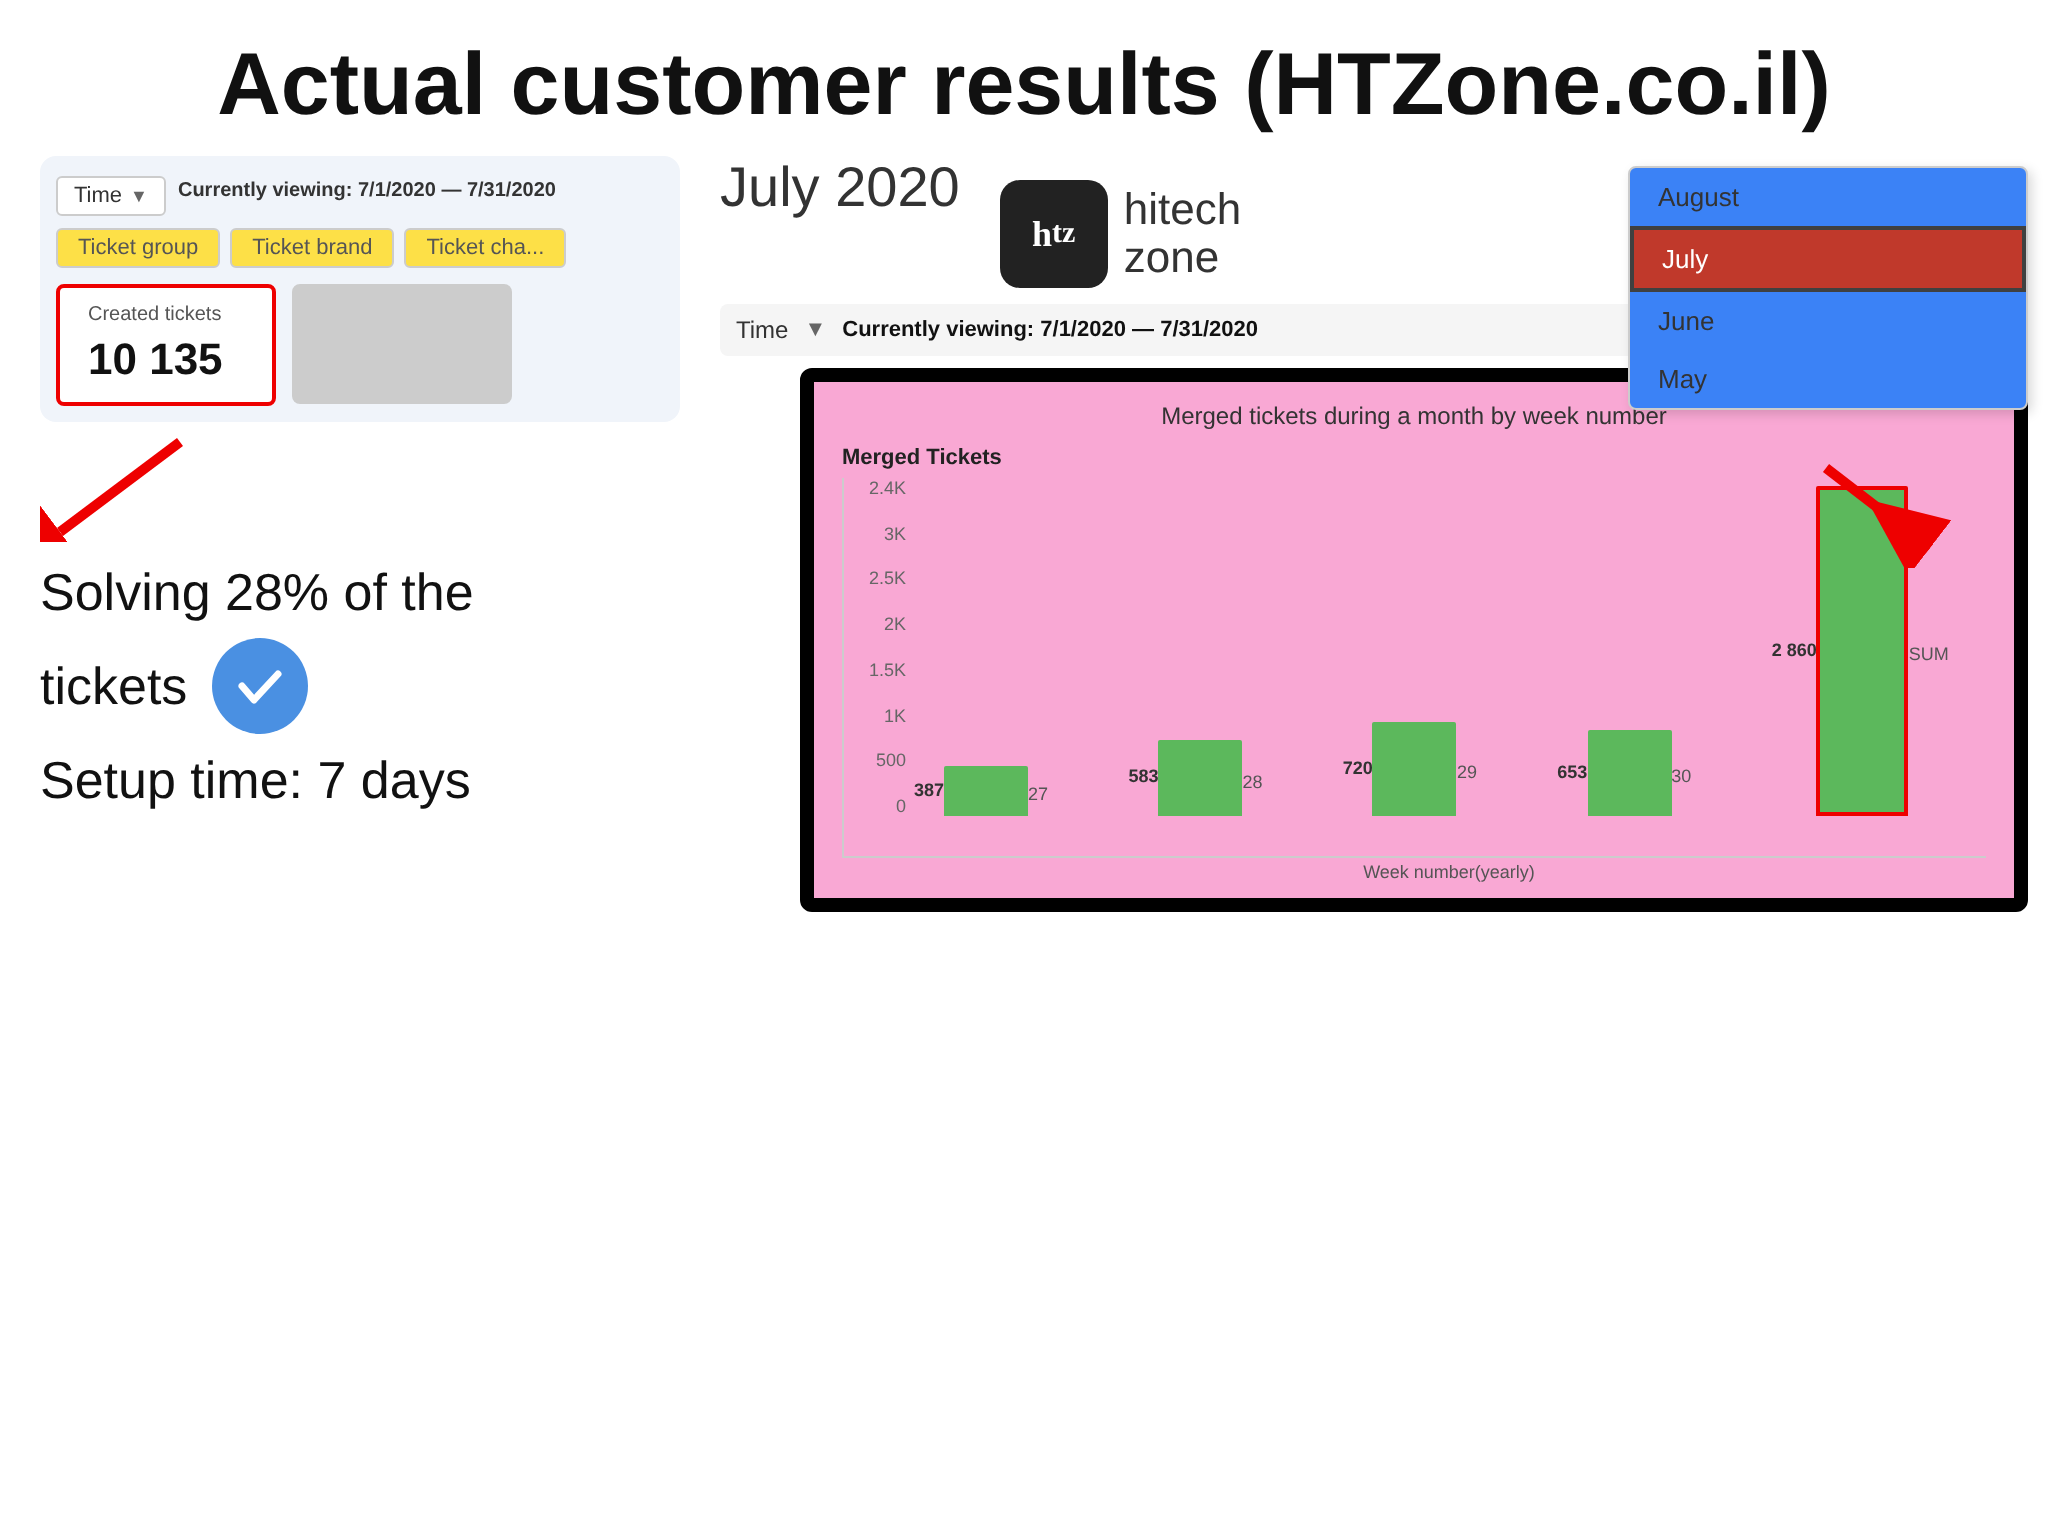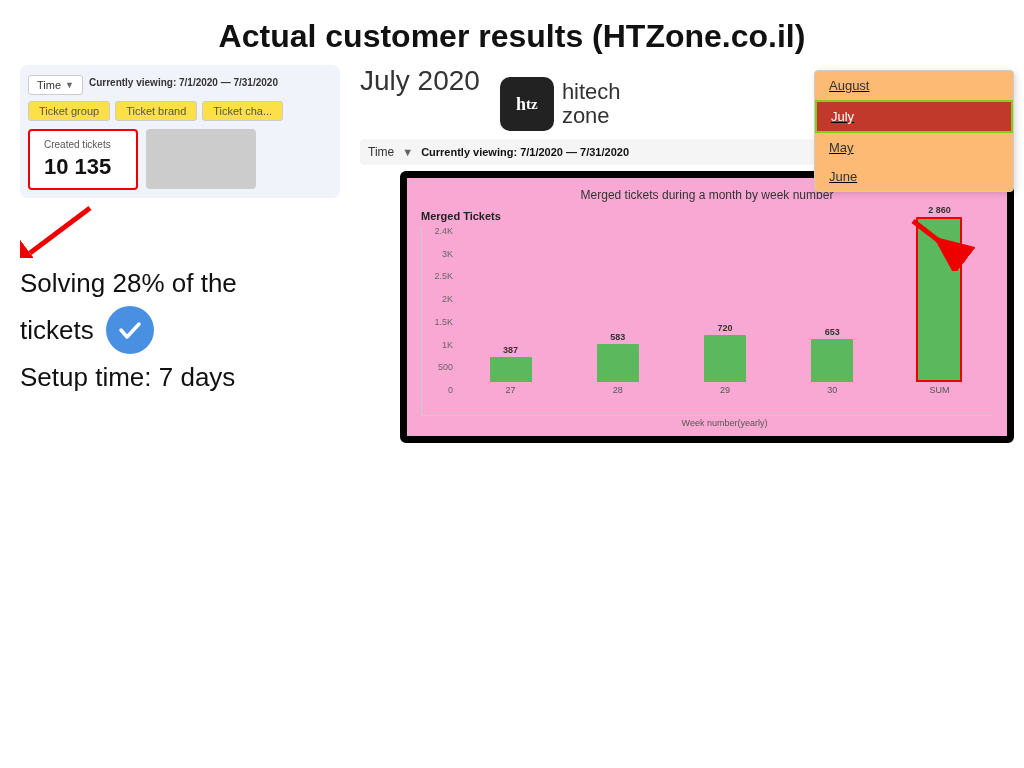--- a/index.html
+++ b/index.html
@@ -7,21 +7,21 @@
       font-family: Arial, sans-serif;
       background: #fff;
       width: 1024px;
       height: 768px;
       overflow: hidden;
       position: relative;
     }
 
     .page-title {
       text-align: center;
-      font-size: 32px;
+      font-size: 44px;
       font-weight: 900;
       padding: 18px 0 10px;
       color: #111;
     }
 
     .main-content {
       display: flex;
       flex-direction: row;
       width: 100%;
       padding: 0 10px;
@@ -219,39 +219,38 @@
     .logo-text span {
       display: block;
     }
 
     
     .calendar-dropdown {
       position: absolute;
       right: 0;
       top: 5px;
       width: 200px;
-      background: #fdba74;
+      background: #3b82f6;
       border: 1px solid #ccc;
       border-radius: 4px;
       box-shadow: 2px 2px 6px rgba(0,0,0,0.15);
       z-index: 10;
-      text-decoration: underline;
     }
 
     .cal-item {
       padding: 7px 14px;
       font-size: 13px;
       color: #333;
       cursor: pointer;
     }
 
     .cal-item.selected {
       background: #c0392b;
       color: #fff;
-      border: 2px solid #84cc16;
+      border: 2px solid #404040;
     }
 
     
     .filter-row2 {
       display: flex;
       align-items: center;
       gap: 8px;
       margin-bottom: 6px;
       background: #f5f5f5;
       padding: 6px 8px;
@@ -324,21 +323,20 @@
       padding-right: 4px;
     }
 
     .y-label {
       font-size: 9px;
       color: #666;
     }
 
     .bar-group {
       display: flex;
-      flex-direction: column;
       align-items: center;
       flex: 1;
     }
 
     .bar-value {
       font-size: 9px;
       color: #333;
       margin-bottom: 2px;
       font-weight: bold;
     }
@@ -445,22 +443,22 @@
         </div>
         <div class="logo-text">
           <span>hitech</span>
           <span>zone</span>
         </div>
       </div>
 
       <div class="calendar-dropdown">
         <div class="cal-item">August</div>
         <div class="cal-item selected">July</div>
+        <div class="cal-item">June</div>
         <div class="cal-item">May</div>
-        <div class="cal-item">June</div>
       </div>
     </div>
 
     <div class="filter-row2">
       <span class="filter-label">Time</span>
       <span class="filter-icon2">▼</span>
       <span class="date-viewing2">Currently viewing: 7/1/2020 — 7/31/2020</span>
     </div>
 
     <div class="chart-container">

